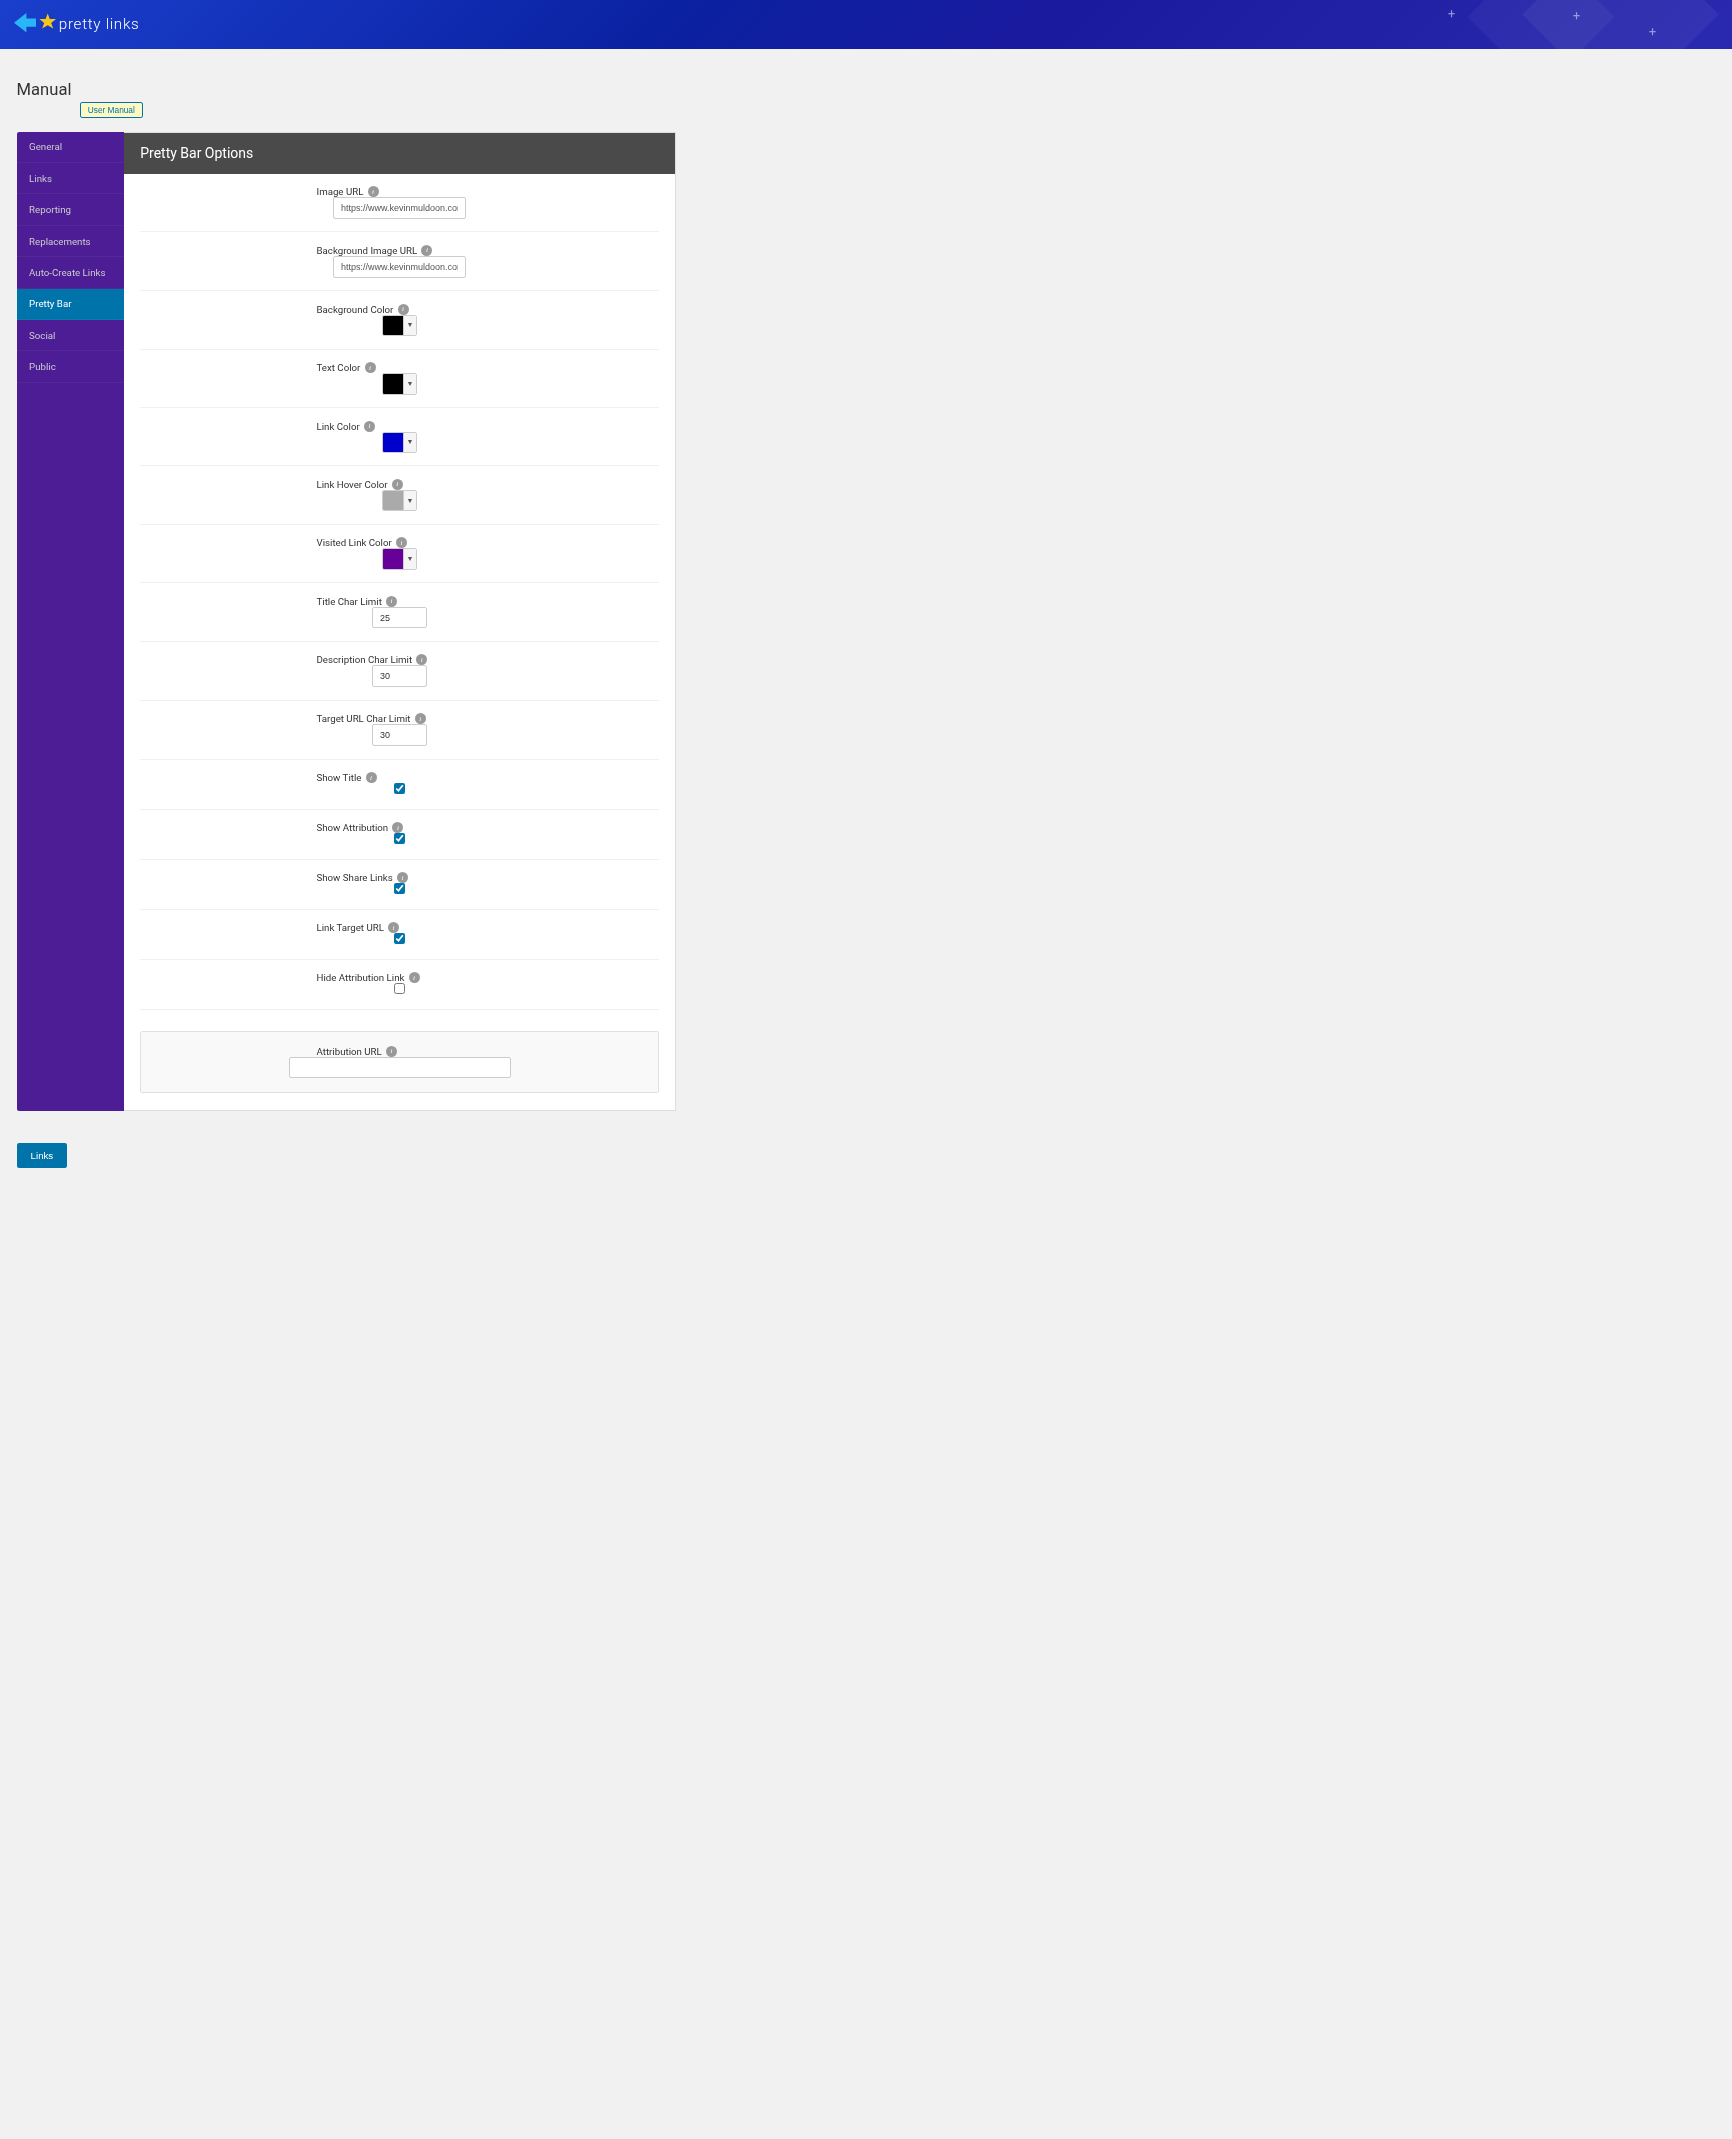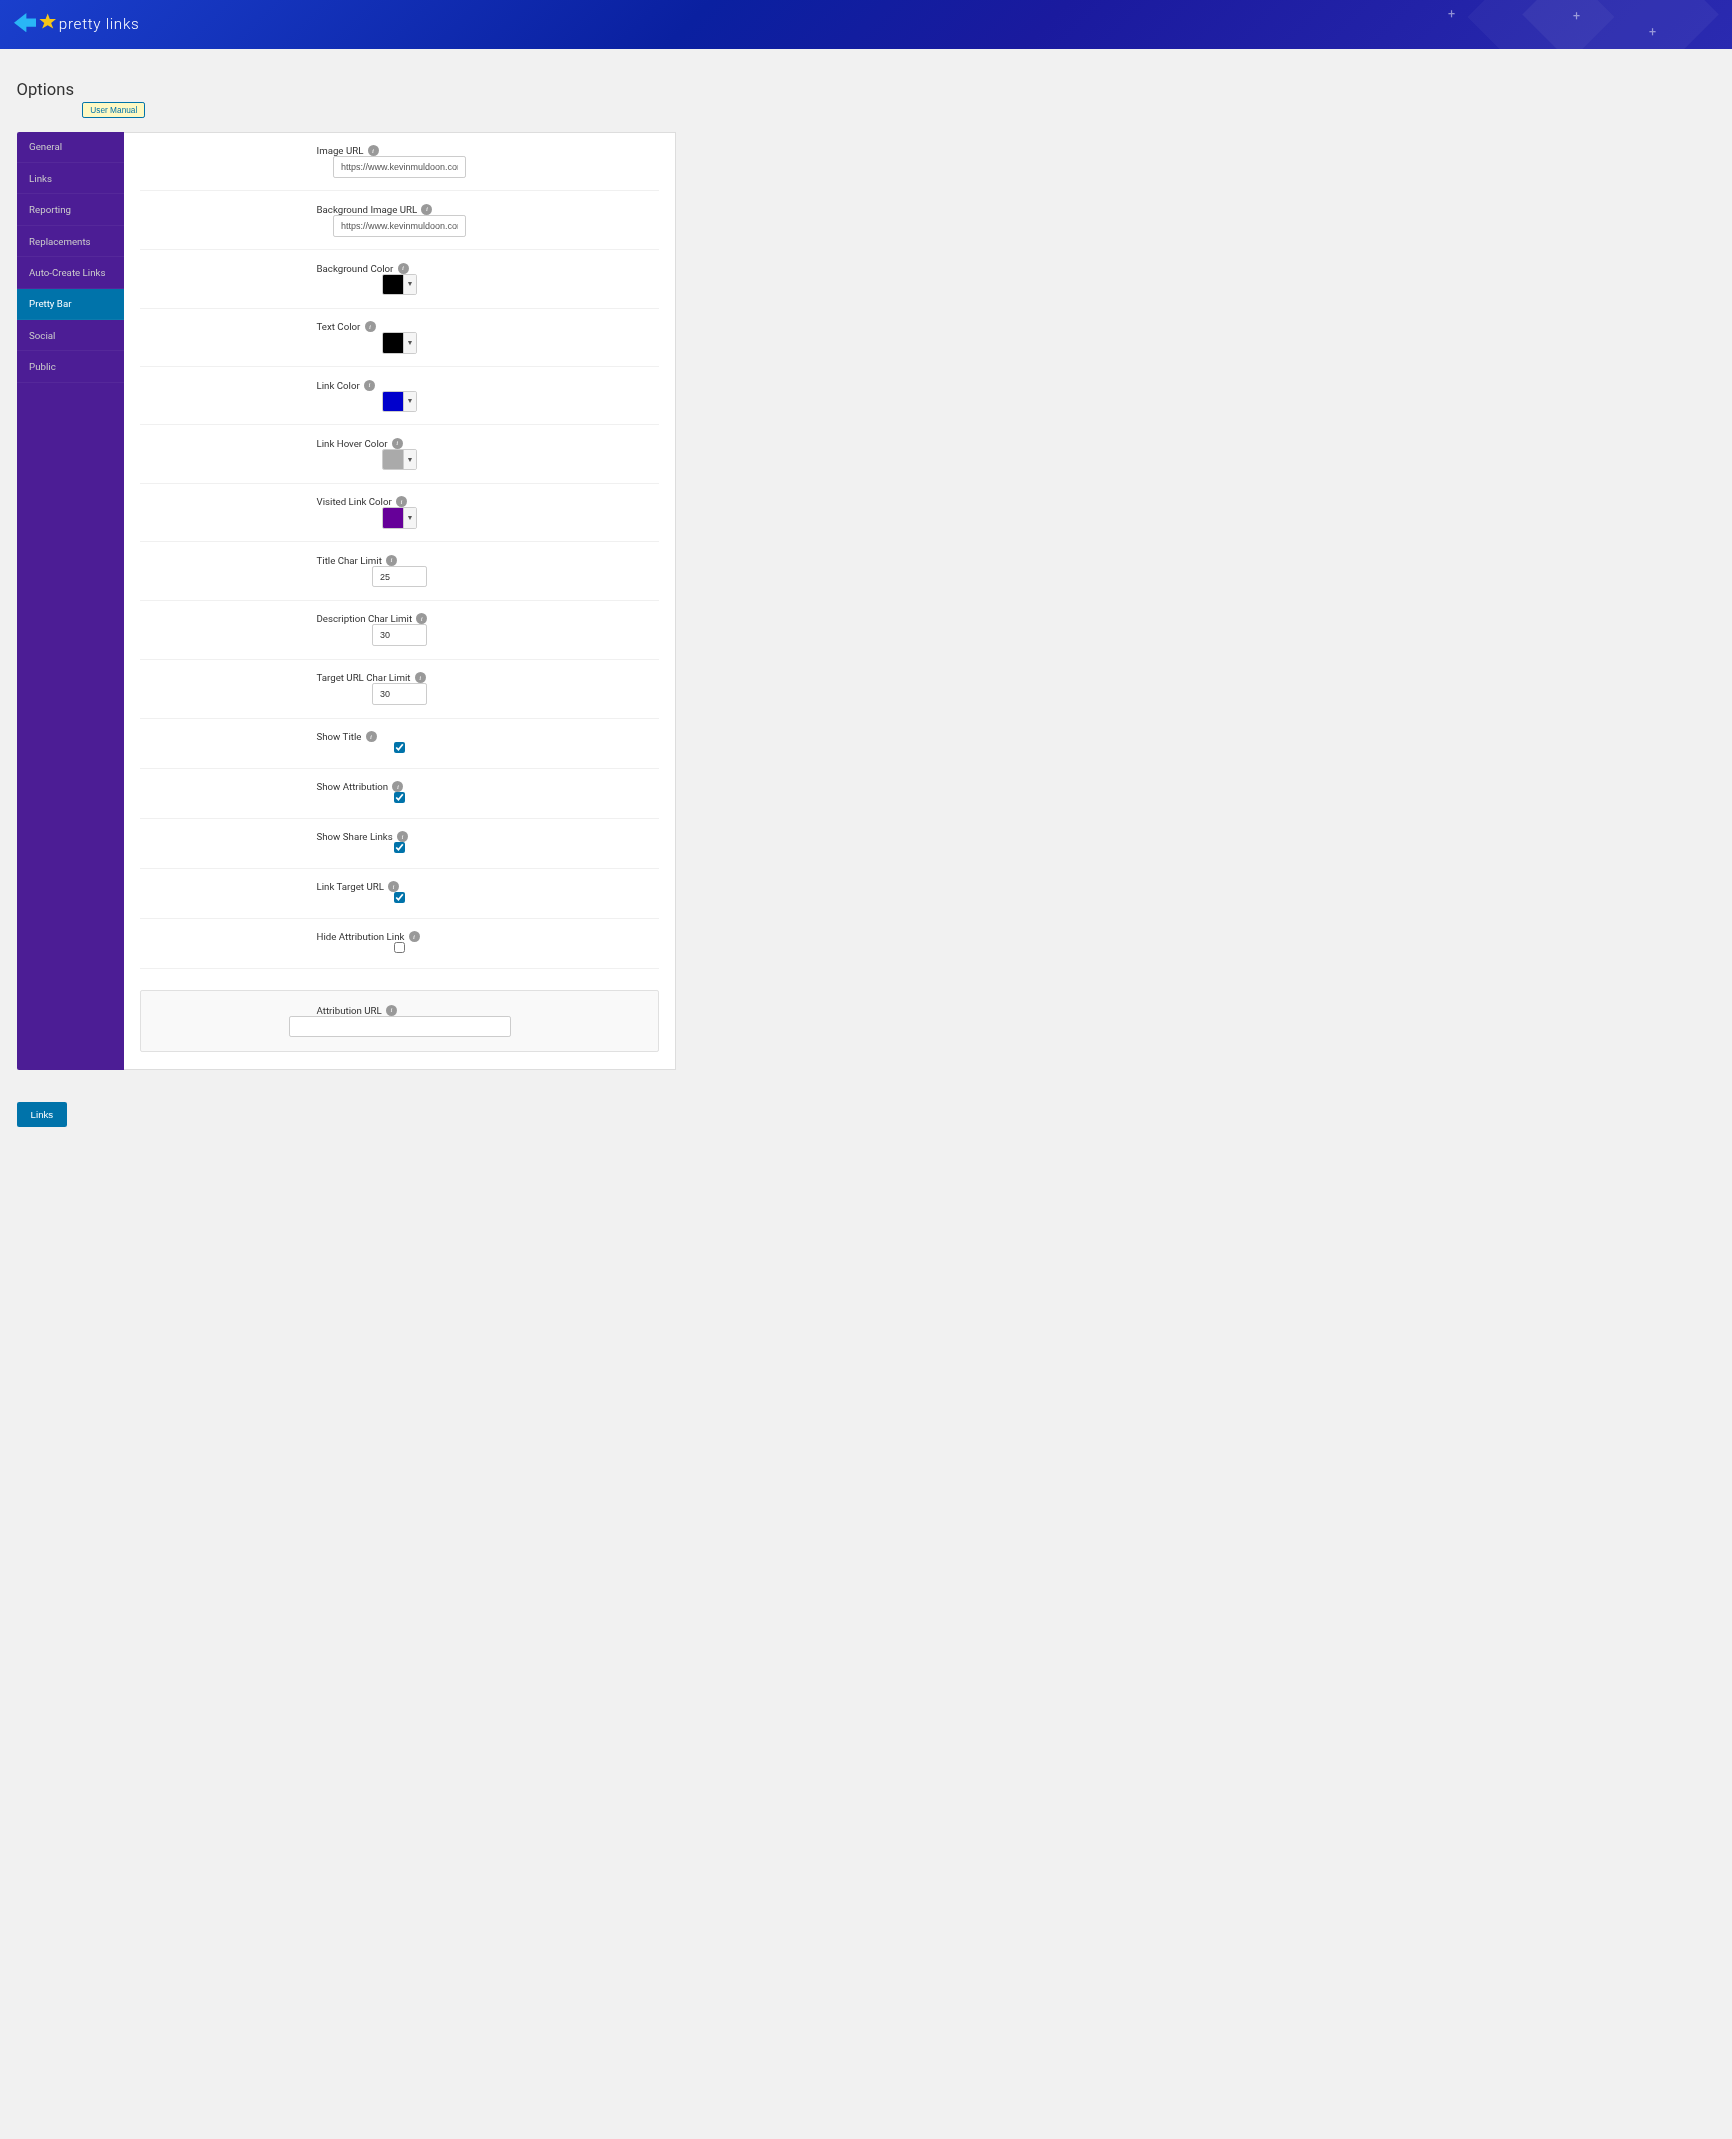--- a/index.html
+++ b/index.html
@@ -274,21 +274,21 @@
     <span class="star-icon">
       <svg width="19.4" height="19.4" viewBox="0 0 28 28">
         <polygon points="14,2 17,10 26,10 19,16 22,24 14,19 6,24 9,16 2,10 11,10" fill="#f5c518"></polygon>
       </svg>
     </span>
     <span class="brand-text">pretty links</span>
   </div>
 </div>
 
 <div class="page-title-area">
-  <h1 class="page-title">Options</h1>
+  <h1 class="page-title">Manual</h1>
   <button class="user-manual-btn">User Manual</button>
 </div>
 
 <div class="main-layout">
 
   <nav class="sidebar">
     <div class="sidebar-item">
       <span>General</span>
     </div>
     <div class="sidebar-item">
@@ -308,20 +308,23 @@
     </div>
     <div class="sidebar-item">
       <span>Social</span>
     </div>
     <div class="sidebar-item">
       <span>Public</span>
     </div>
   </nav>
 
   <div class="content-area">
+    <div class="content-header">
+      <span>Pretty Bar Options</span>
+    </div>
     <div class="content-body">
 
       <div class="form-row">
         <div class="form-label">
           <span>Image URL</span>
           <span class="info-icon">i</span>
         </div>
         <div class="form-control">
           <input type="text" class="text-input" value="https://www.kevinmuldoon.com/wp-content/plugins/pretty-link/images/pretty-link-48x48.png" style="">
         </div>

